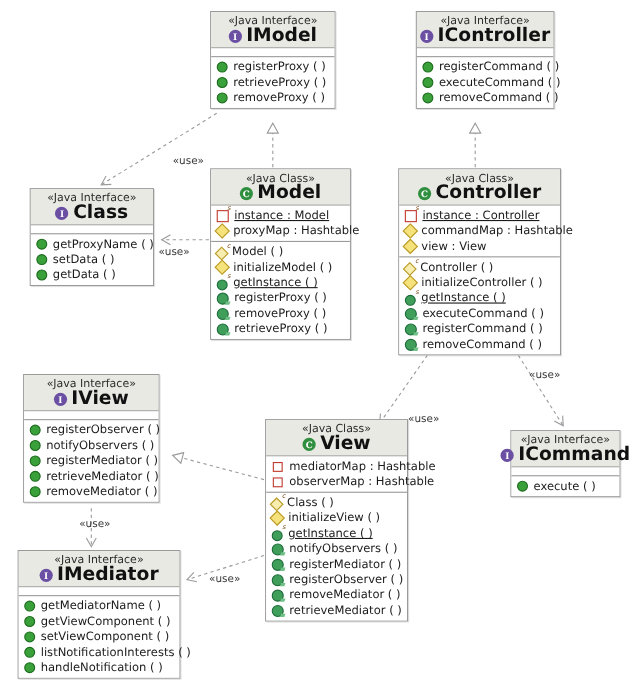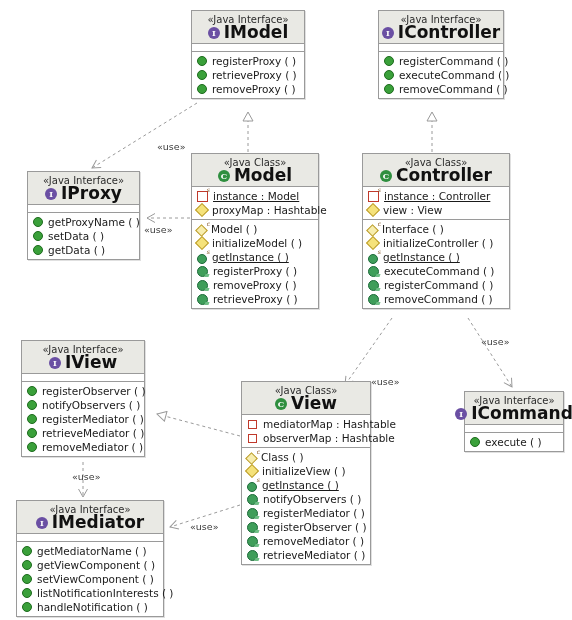--- a/index.html
+++ b/index.html
@@ -237,21 +237,21 @@
           <span class="ic ic-pub"></span>
           <span class="mtext">removeCommand ( )</span>
         </div>
       </div>
     </div>
     <div class="uml-box" style="left: 27px; top: 171px; width: 113px;">
       <div class="uml-header">
         <div class="stereotype">«Java Interface»</div>
         <div class="titlerow">
           <span class="ic-iface">I</span>
-          <span class="cls-name">IProxy</span>
+          <span class="cls-name">Class</span>
         </div>
       </div>
       <div class="compartment empty"></div>
       <div class="compartment sep">
         <div class="member">
           <span class="ic ic-pub"></span>
           <span class="mtext">getProxyName ( )</span>
         </div>
         <div class="member">
           <span class="ic ic-pub"></span>
@@ -316,27 +316,31 @@
           <span class="cls-name">Controller</span>
         </div>
       </div>
       <div class="compartment">
         <div class="member static">
           <span class="ic ic-privfs"></span>
           <span class="mtext">instance : Controller</span>
         </div>
         <div class="member">
           <span class="ic ic-protf"></span>
+          <span class="mtext">commandMap : Hashtable</span>
+        </div>
+        <div class="member">
+          <span class="ic ic-protf"></span>
           <span class="mtext">view : View</span>
         </div>
       </div>
       <div class="compartment sep">
         <div class="member">
           <span class="ic ic-ctor"></span>
-          <span class="mtext">Interface ( )</span>
+          <span class="mtext">Controller ( )</span>
         </div>
         <div class="member">
           <span class="ic ic-protf"></span>
           <span class="mtext">initializeController ( )</span>
         </div>
         <div class="member static">
           <span class="ic ic-pubs"></span>
           <span class="mtext">getInstance ( )</span>
         </div>
         <div class="member">

